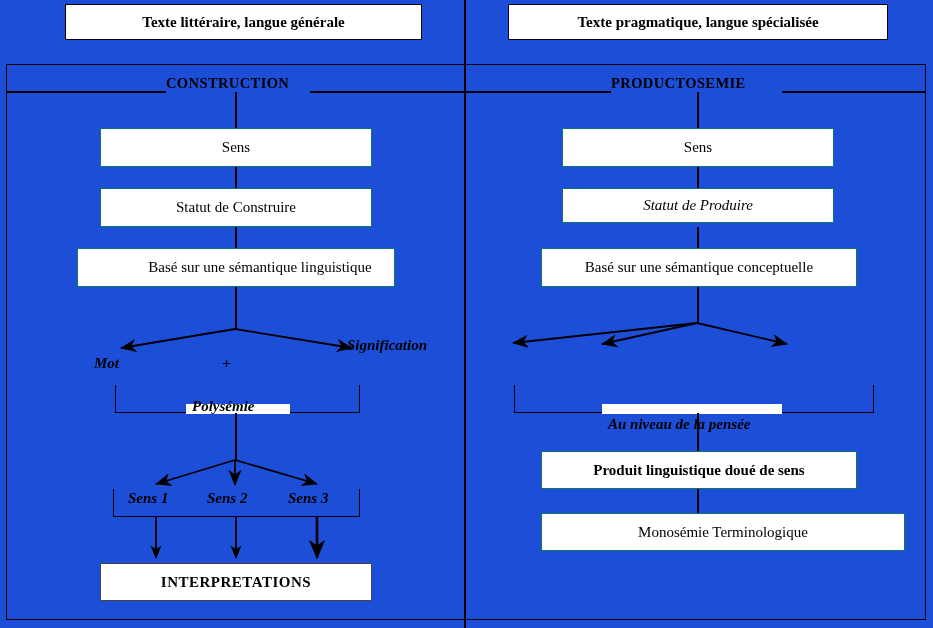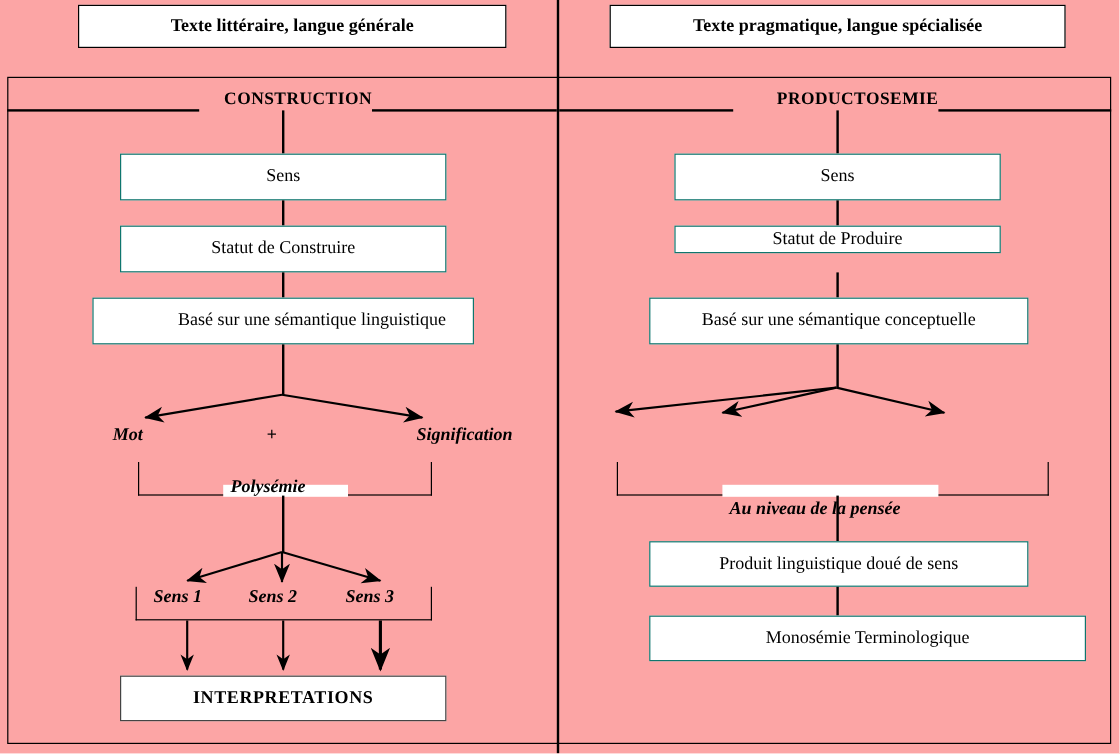--- a/index.html
+++ b/index.html
@@ -9,21 +9,21 @@
   }
   body {
     font-family: "Liberation Serif", "DejaVu Serif", serif;
     color: #000000;
   }
   #page {
     position: relative;
     width: 933px;
     height: 628px;
     overflow: hidden;
-    background: #fca5a5;
+    background: #1d4ed8;
   }
   
   .header-box {
     position: absolute;
     border: 1.5px solid #000;
     display: flex;
     align-items: center;
     justify-content: center;
     font-weight: bold;
     font-size: 15px;
@@ -57,21 +57,21 @@
     position: absolute;
     height: 1.6px;
     background: #000;
   }
   .section-title {
     position: absolute;
     font-weight: bold;
     font-size: 14.5px;
     letter-spacing: 0.4px;
     white-space: nowrap;
-    text-align: right;
+    text-align: left;
   }
 
   
   .pbox {
     position: absolute;
     border: 1px solid #0f766e;
     background: #fff;
     display: flex;
     align-items: center;
     justify-content: center;
@@ -165,21 +165,21 @@
   <div class="vline" style="left:235px; top:227px; height:21px;"></div>
 
   <div class="pbox" style="left:77px; top:248px; width:318px; height:39px;padding-left:48px;">
     <span>Basé sur une sémantique linguistique</span>
   </div>
 
   <div class="vline" style="left:235px; top:287px; height:42px;"></div>
 
   <div class="label bold" style="left:94px; top:355px;">Mot</div>
   <div class="label bold" style="left:222px; top:355px;">+</div>
-  <div class="label bold" style="left:303px; top:355px;margin-left:44px;">Signification</div>
+  <div class="label bold" style="left:303px; top:337px;margin-left:44px;">Signification</div>
 
   <div class="bracket-u" style="left:115px; top:385px; width:245px; height:28px;"></div>
   <div class="rule-mask" style="left:186px; top:404px; width:104px; height:10px;"></div>
   <div class="label bold" style="left:192px; top:398px;">Polysémie</div>
 
   <div class="vline" style="left:235px; top:413px; height:47px;"></div>
 
   <div class="bracket-n" style="left:113px; top:489px; width:247px; height:28px;"></div>
   <div class="label bold" style="left:128px; top:490px;text-align:right;">Sens 1</div>
   <div class="label bold" style="left:207px; top:490px;">Sens 2</div>
@@ -190,40 +190,40 @@
   </div>
 
   <div class="vline" style="left:697px; top:92px; height:36px;"></div>
 
   <div class="pbox" style="left:562px; top:128px; width:272px; height:39px;">
     <span>Sens</span>
   </div>
 
   <div class="vline" style="left:697px; top:167px; height:21px;"></div>
 
-  <div class="pbox" style="left:562px; top:188px; width:272px; height:23px;">
+  <div class="pbox" style="left:562px; top:188px; width:272px; height:35px;font-style:italic;">
     <span>Statut de Produire</span>
   </div>
 
   <div class="vline" style="left:697px; top:227px; height:21px;"></div>
 
   <div class="pbox" style="left:541px; top:248px; width:316px; height:39px;">
     <span>Basé sur une sémantique conceptuelle</span>
   </div>
 
   <div class="vline" style="left:697px; top:287px; height:36px;"></div>
 
 
   <div class="bracket-u" style="left:514px; top:385px; width:360px; height:28px;"></div>
   <div class="rule-mask" style="left:602px; top:404px; width:180px; height:10px;"></div>
   <div class="label bold" style="left:608px; top:416px;">Au niveau de la pensée</div>
 
   <div class="vline" style="left:697px; top:413px; height:38px;"></div>
 
-  <div class="pbox" style="left:541px; top:451px; width:316px; height:38px;">
+  <div class="pbox" style="left:541px; top:451px; width:316px; height:38px;font-weight:bold;">
     <span>Produit linguistique doué de sens</span>
   </div>
 
   <div class="vline" style="left:697px; top:489px; height:24px;"></div>
 
   <div class="pbox" style="left:541px; top:513px; width:364px; height:38px;">
     <span>Monosémie Terminologique</span>
   </div>
 
   <svg class="arrow-layer" viewBox="0 0 933 628">

